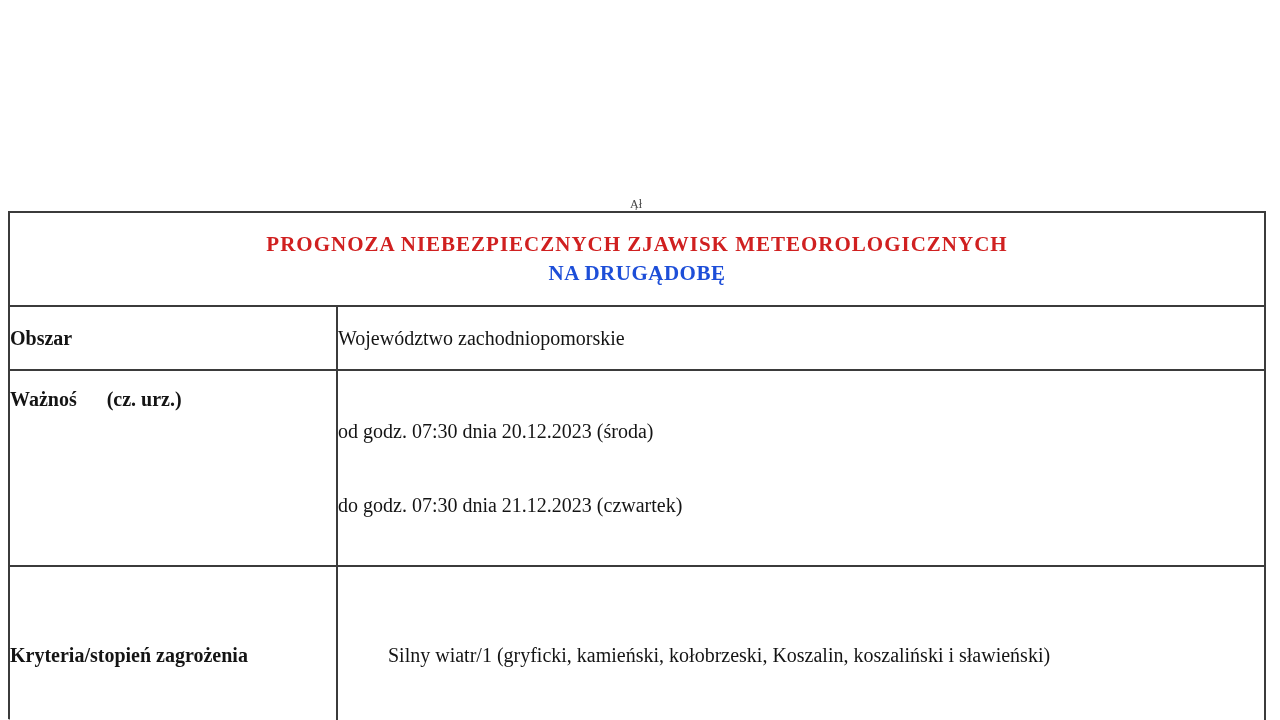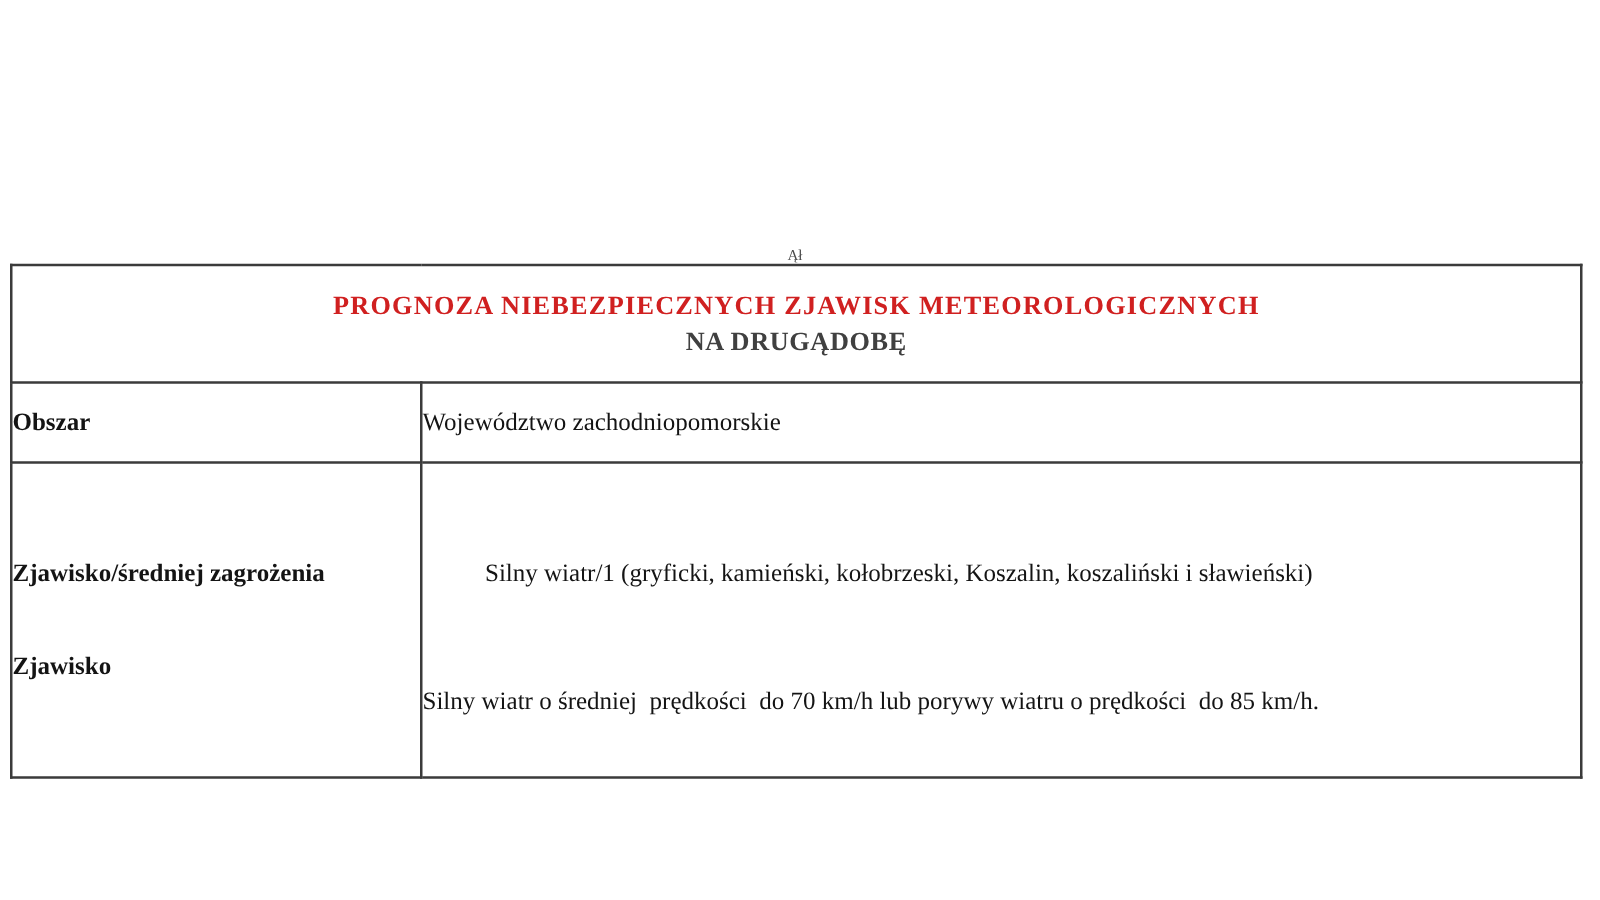--- a/index.html
+++ b/index.html
@@ -42,21 +42,21 @@
     font-weight: bold;
     font-size: 21px;
     letter-spacing: 1px;
     color: #d02020;
     line-height: 29px;
   }
   .title-sub {
     font-weight: bold;
     font-size: 21px;
     letter-spacing: 0.5px;
-    color: #404040;
+    color: #1d4ed8;
     line-height: 29px;
     text-align: center;
   }
 
   .label-cell {
     font-weight: bold;
     padding-left: 8px;
     white-space: pre-wrap;
   }
   .value-cell {
@@ -91,24 +91,31 @@
         <div class="title-main">PROGNOZA NIEBEZPIECZNYCH ZJAWISK METEOROLOGICZNYCH</div>
         <div class="title-sub">NA DRUGĄDOBĘ</div>
       </td>
     </tr>
 
     <tr class="row-obszar">
       <td class="label-cell">Obszar</td>
       <td class="value-cell">Województwo zachodniopomorskie</td>
     </tr>
 
+    <tr class="row-waznosc">
+      <td class="label-cell">Ważnoś      (cz. urz.)</td>
+      <td class="value-cell">
+        <div class="line">od godz. 07:30 dnia 20.12.2023 (środa)</div>
+        <div class="line">do godz. 07:30 dnia 21.12.2023 (czwartek)</div>
+      </td>
+    </tr>
 
     <tr class="row-zjawisko">
       <td class="label-cell">
-        <div class="line">Zjawisko/średniej zagrożenia</div>
+        <div class="line">Kryteria/stopień zagrożenia</div>
         <div class="line">Zjawisko</div>
       </td>
       <td class="value-cell">
         <div class="line">
           <span class="bold-seg">Silny wiatr/1</span><span class="italic-seg"> (gryficki, kamieński, kołobrzeski, Koszalin, koszaliński i sławieński)</span>
         </div>
         <div class="line">Silny wiatr o średniej  prędkości  do 70 km/h lub porywy wiatru o prędkości  do 85 km/h.</div>
       </td>
     </tr>
   </tbody>

